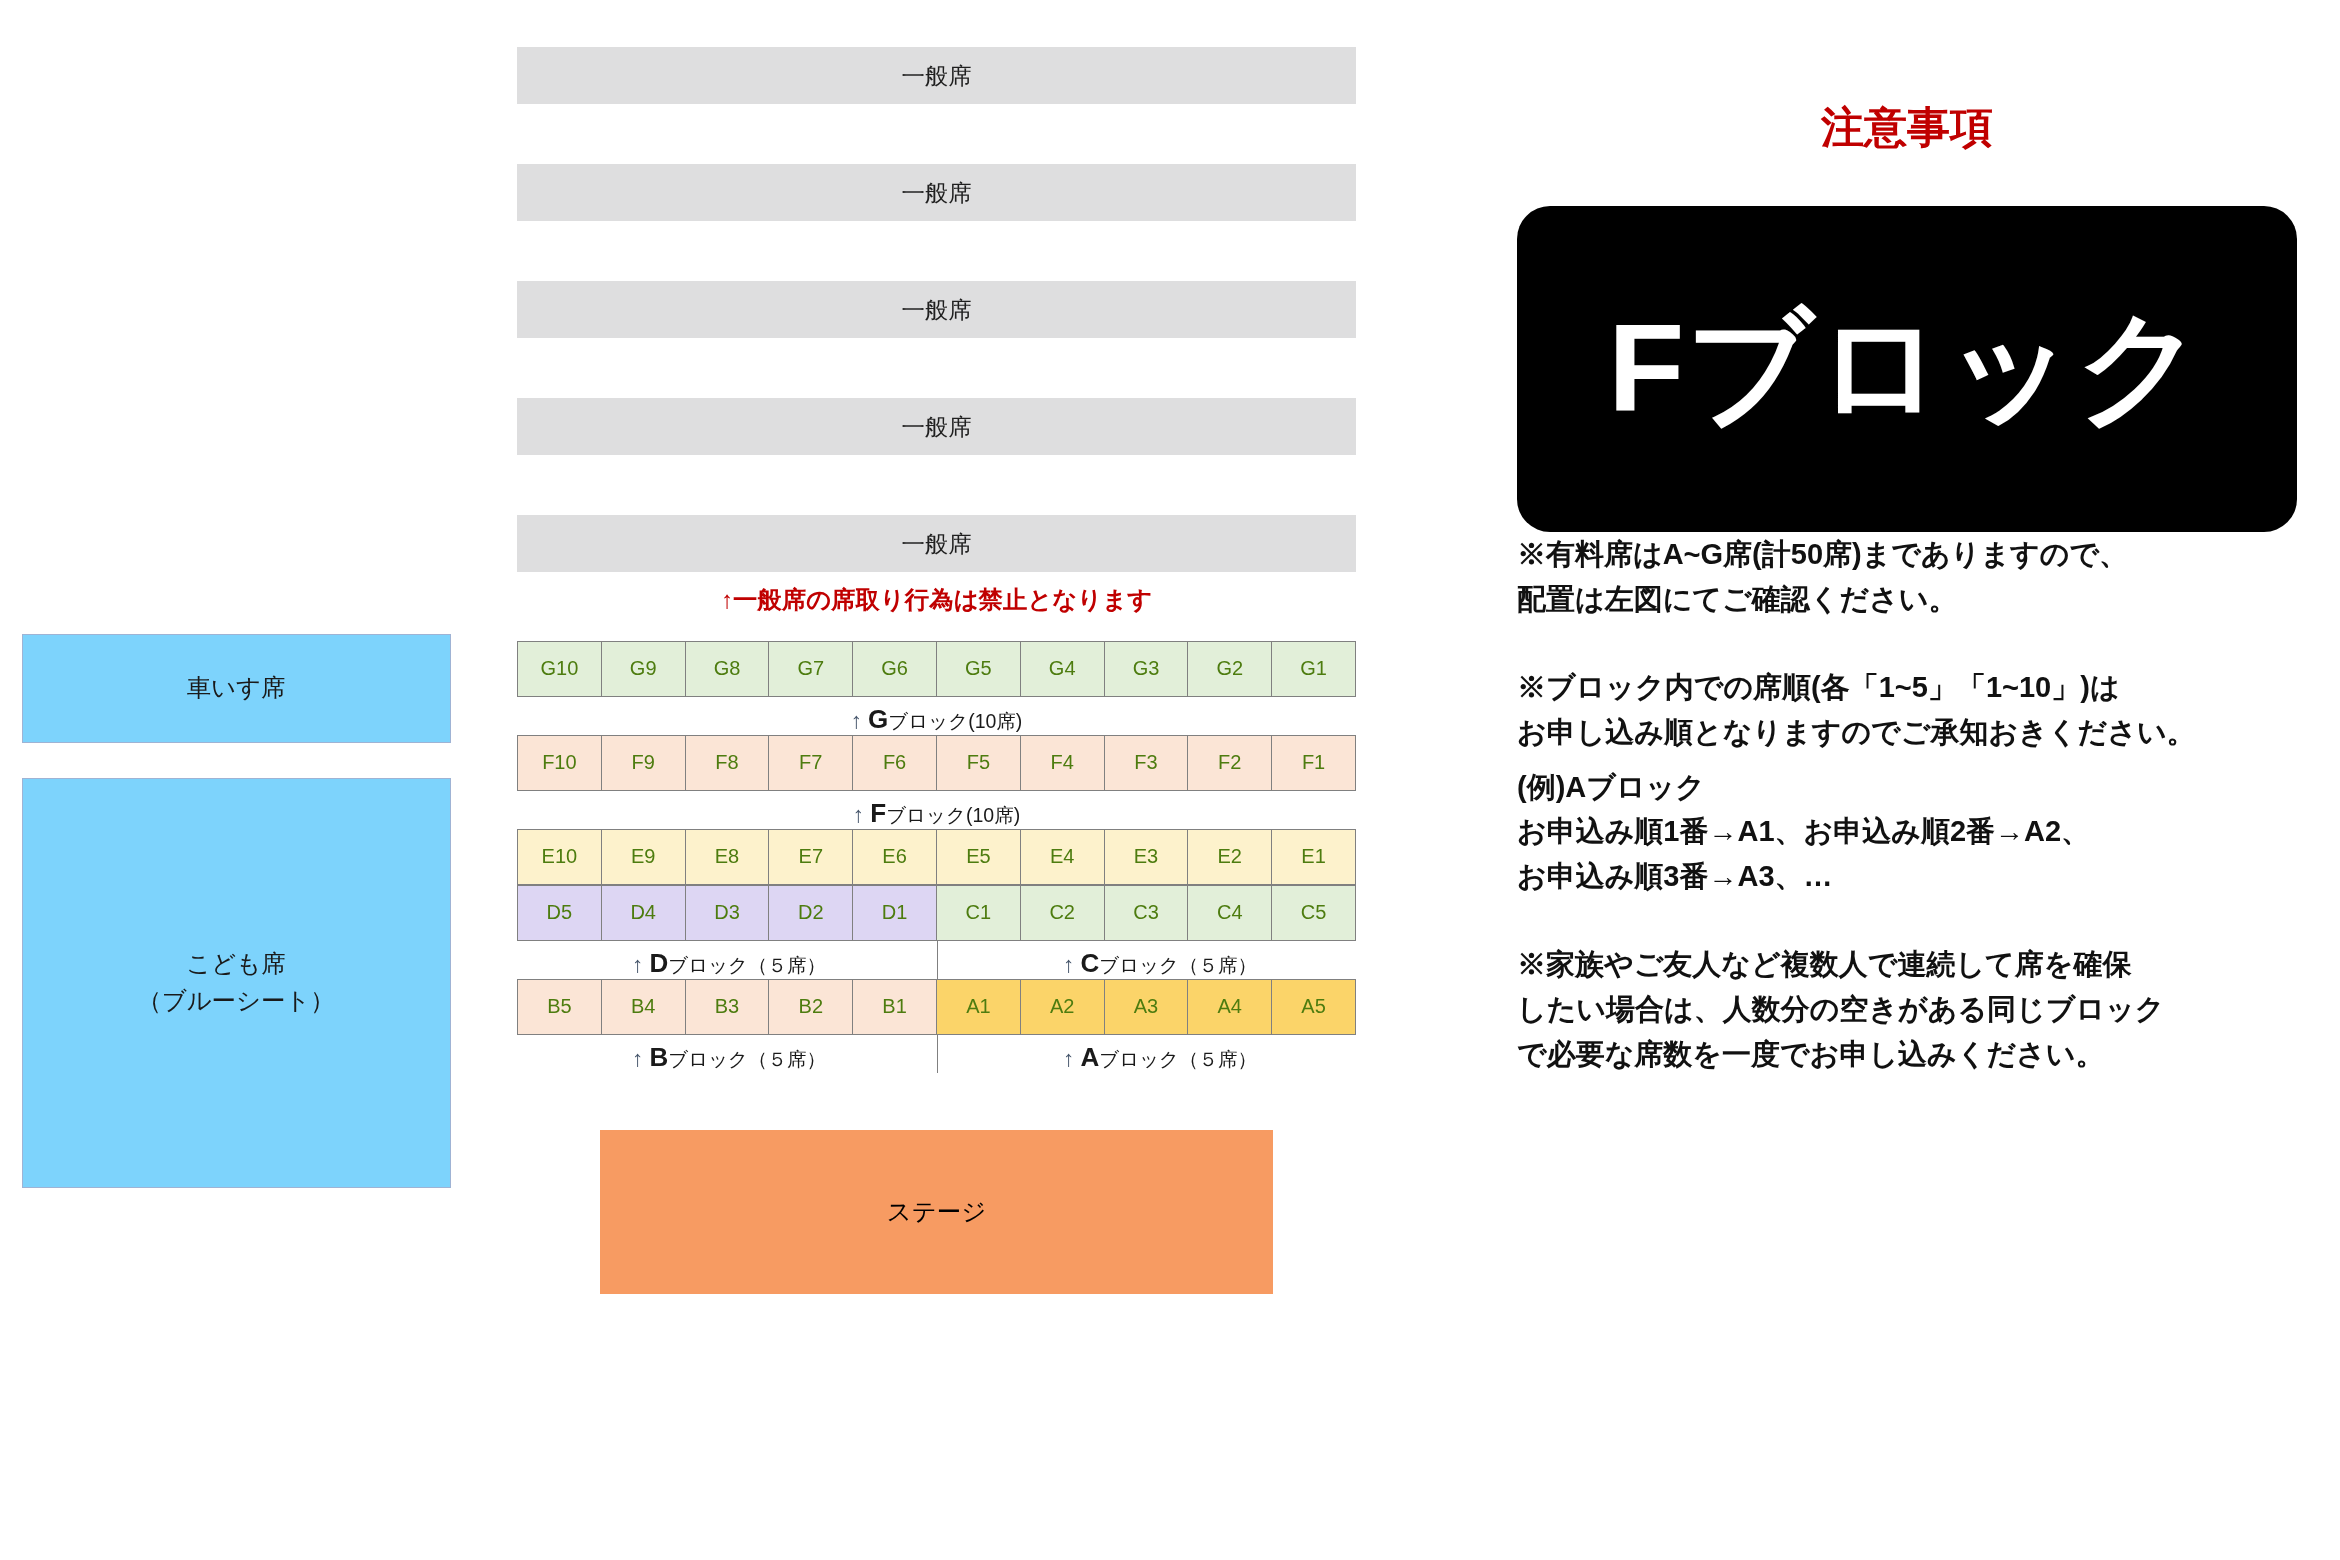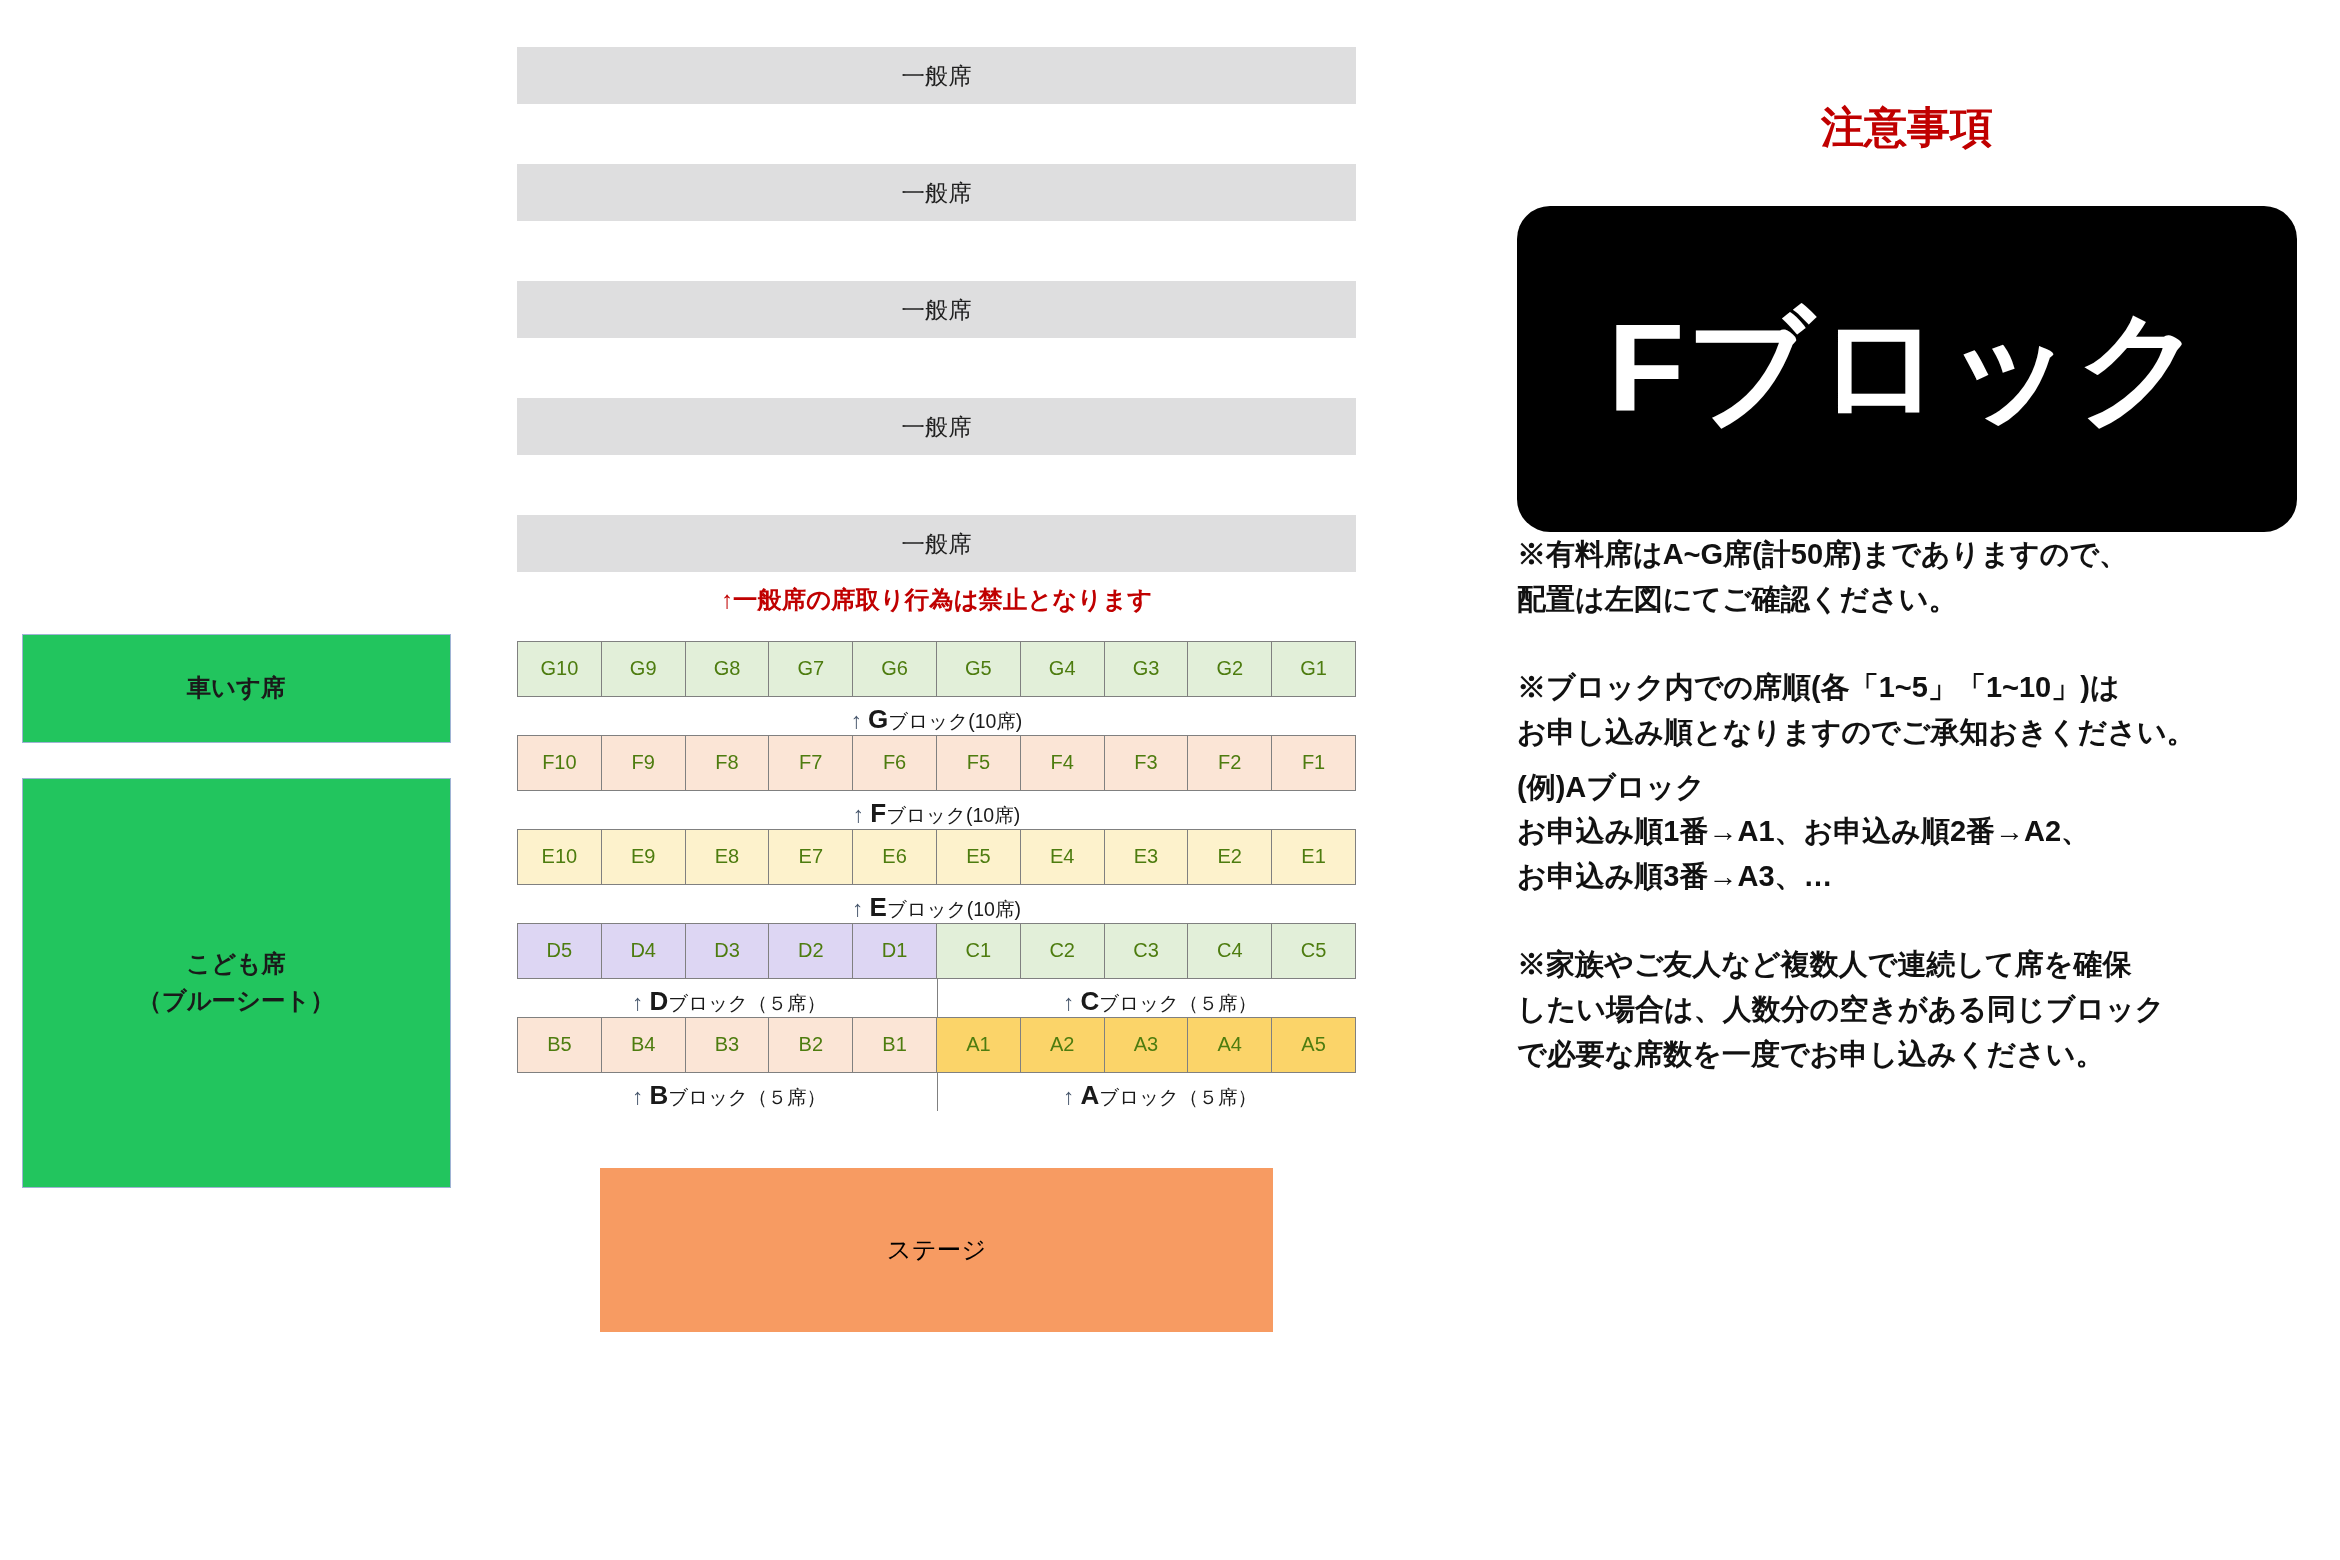--- a/index.html
+++ b/index.html
@@ -14,30 +14,29 @@
   }
 
   
   #left-col {
     position: absolute;
     left: 21.5px;
     top: 634px;
     width: 429px;
   }
   .special-area {
-    background: #22c55e;
+    background: #7dd3fc;
     border: 1px solid #9fb3d4;
     display: flex;
     align-items: center;
     justify-content: center;
     text-align: center;
     color: #1a1a1a;
     font-size: 24.4px;
     line-height: 1.5;
-    font-weight: bold;
   }
   #wheelchair-area { height: 109px; }
   #kids-area { height: 410px; margin-top: 35px; }
 
   
   #center-col {
     position: absolute;
     left: 517px;
     top: 47px;
     width: 839px;
@@ -239,25 +238,20 @@
     <div class="seat cream">E10</div>
     <div class="seat cream">E9</div>
     <div class="seat cream">E8</div>
     <div class="seat cream">E7</div>
     <div class="seat cream">E6</div>
     <div class="seat cream">E5</div>
     <div class="seat cream">E4</div>
     <div class="seat cream">E3</div>
     <div class="seat cream">E2</div>
     <div class="seat cream">E1</div>
-  </div>
-  <div class="block-label-line">
-    <span class="lbl center-label">
-      <span class="arrow">↑</span> <b>E</b><span class="small">ブロック(10席)</span>
-    </span>
   </div>
 
   <div class="split-wrap">
     <div class="seat-row">
       <div class="seat purple">D5</div>
       <div class="seat purple">D4</div>
       <div class="seat purple">D3</div>
       <div class="seat purple">D2</div>
       <div class="seat purple">D1</div>
       <div class="seat greenc">C1</div>

